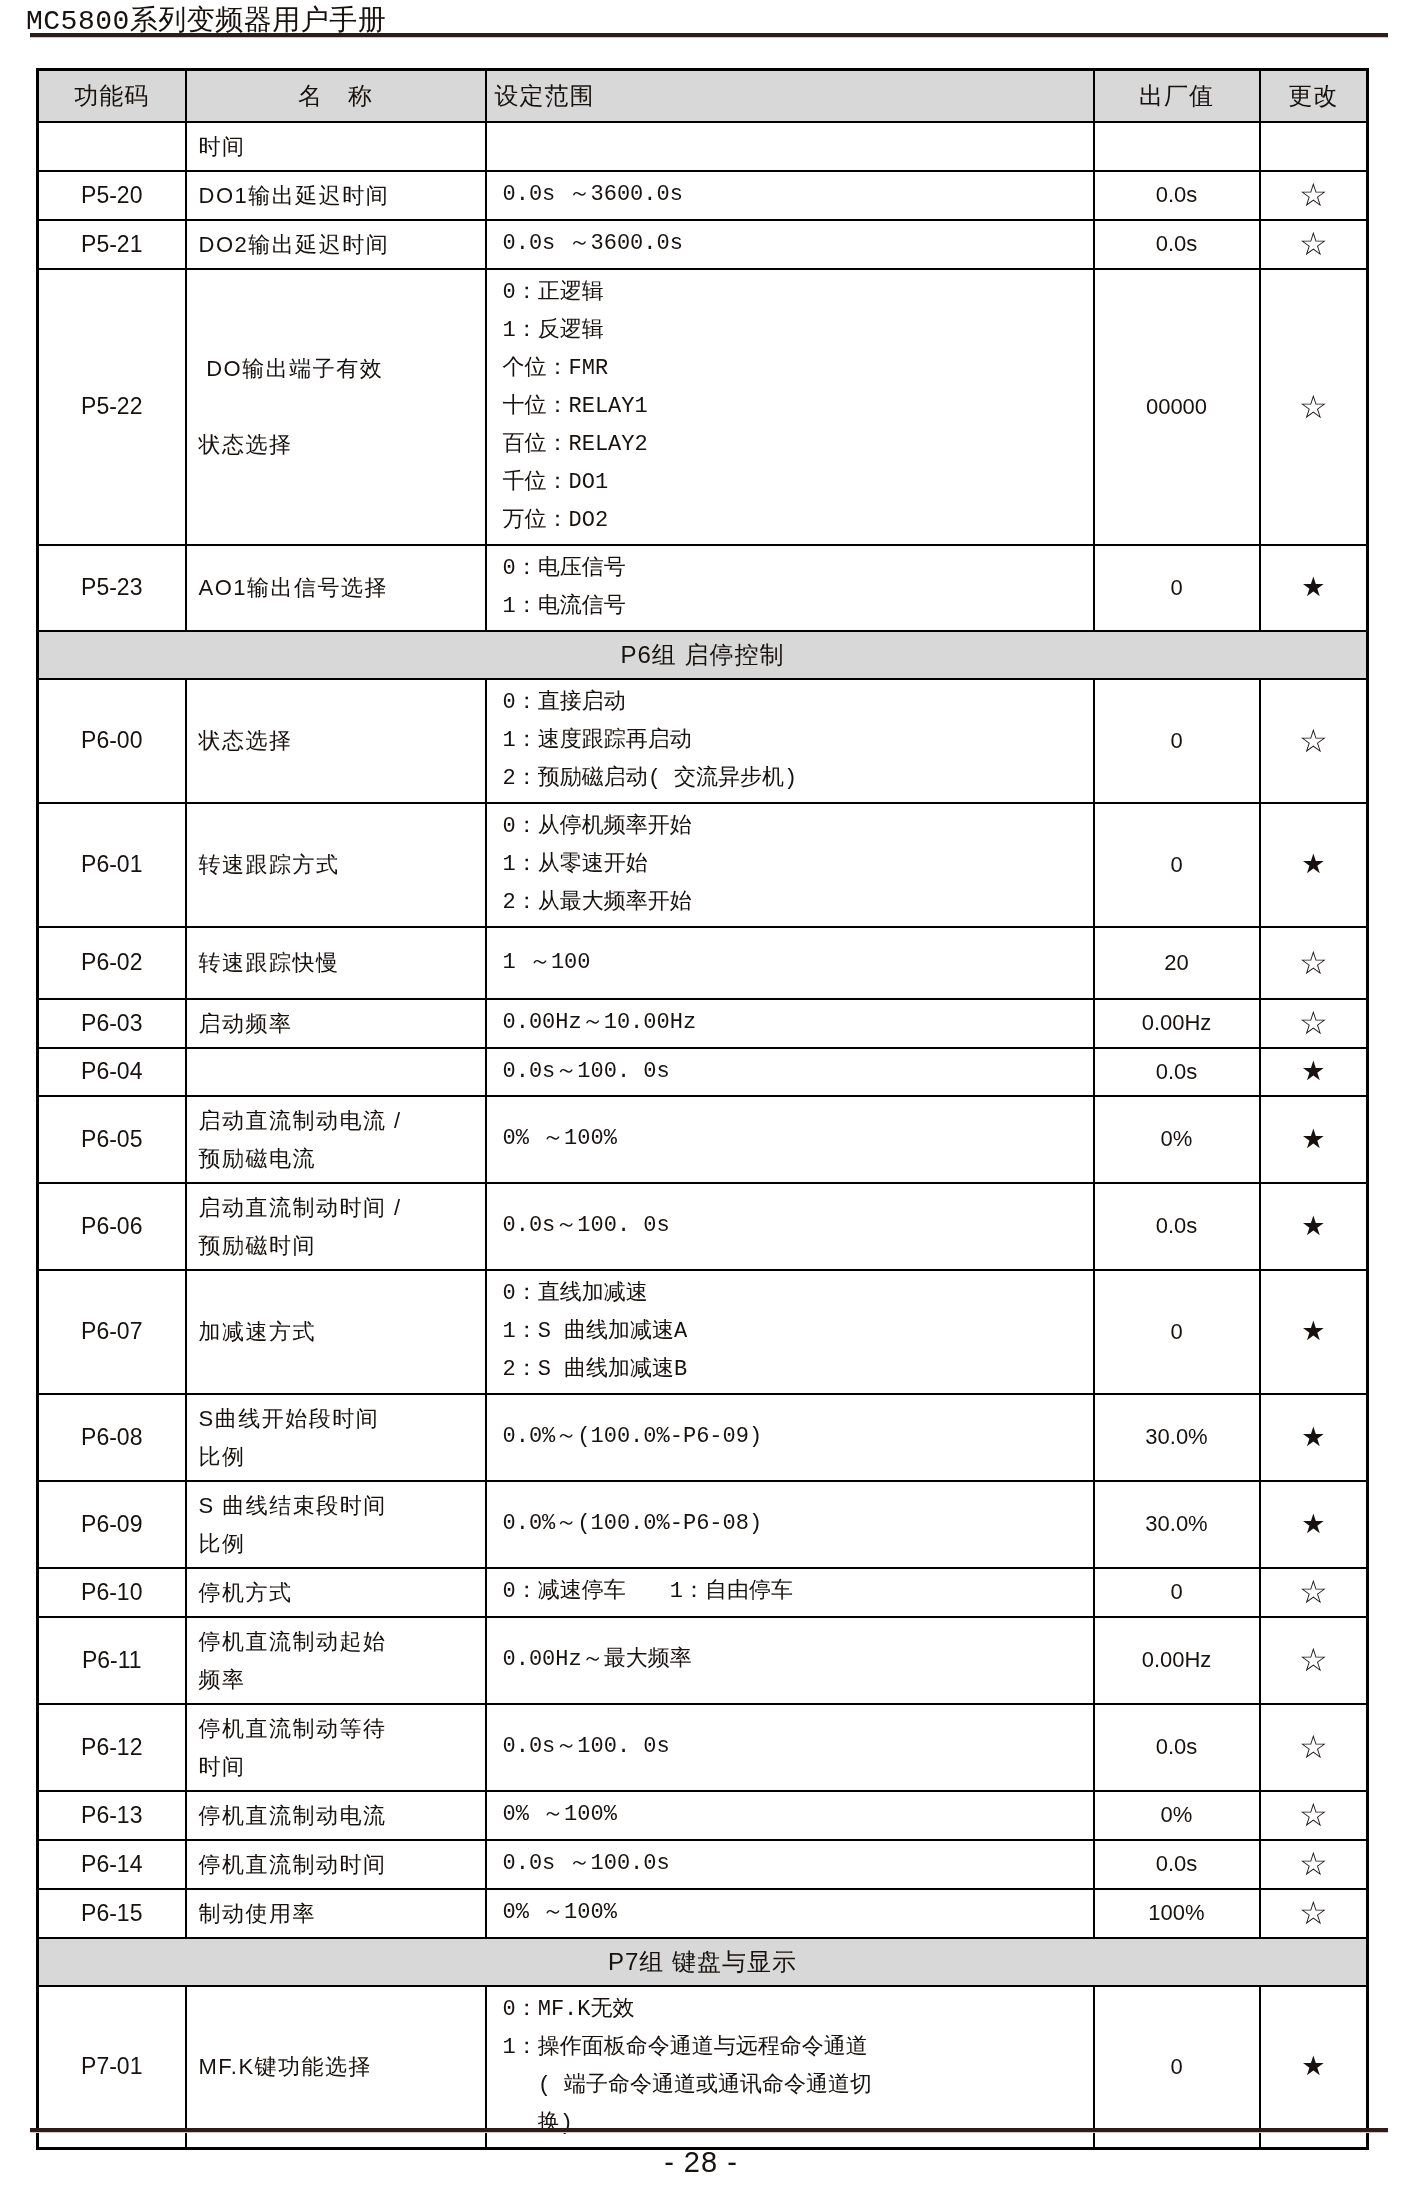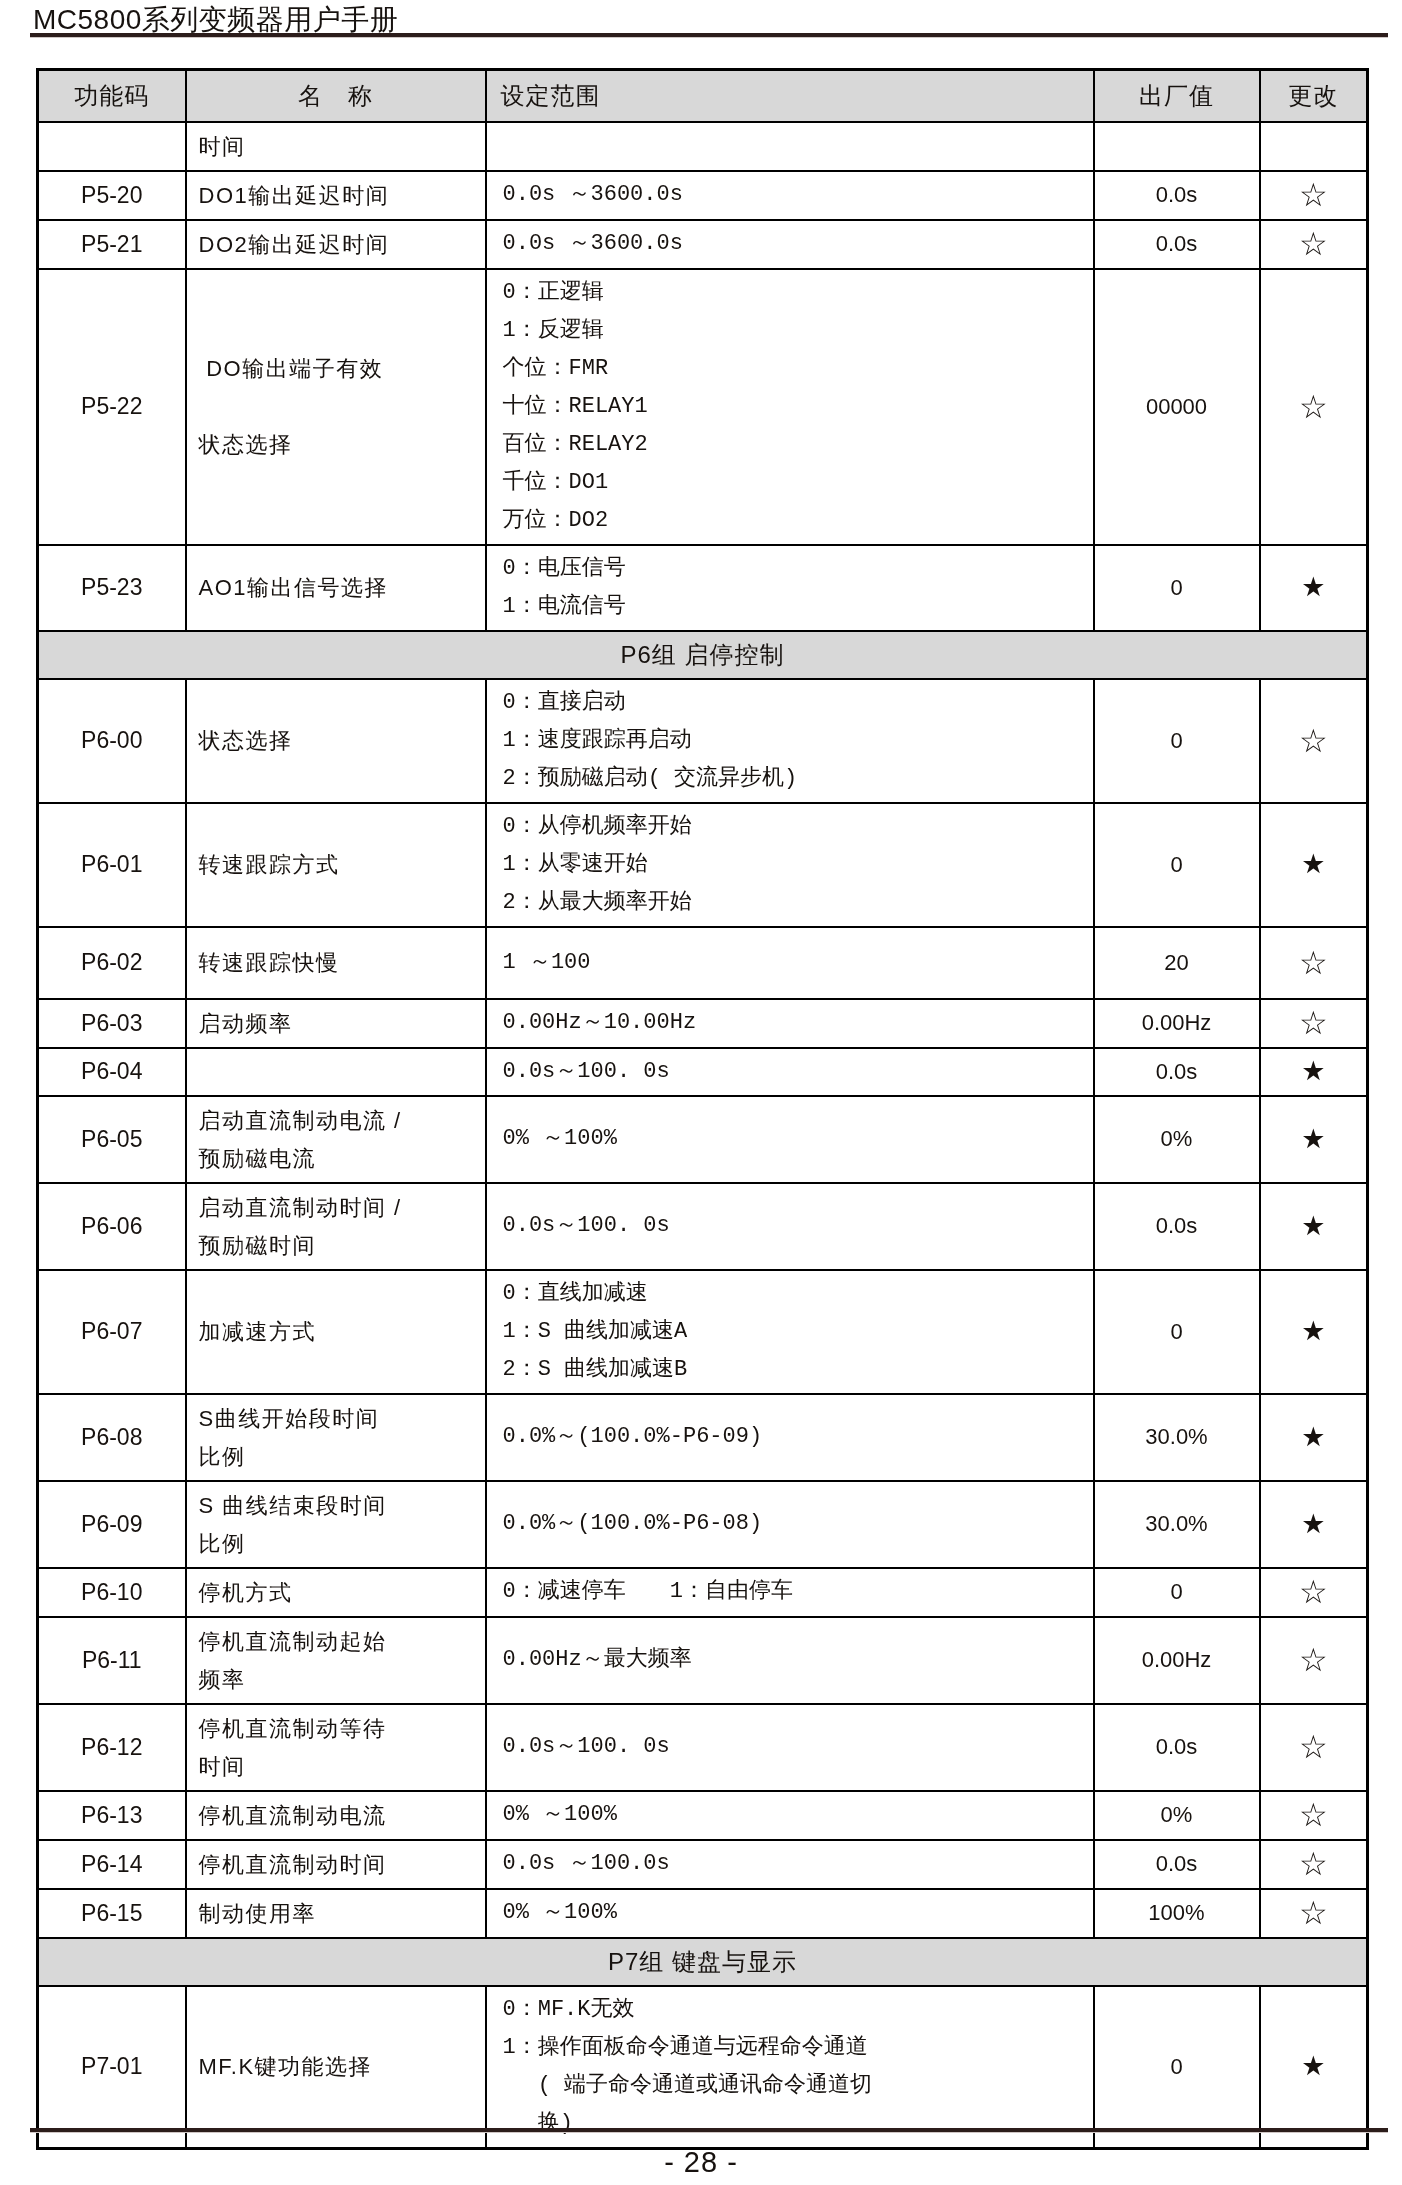--- a/index.html
+++ b/index.html
@@ -6,23 +6,24 @@
   html,body { margin:0; padding:0; }
   body {
     width:1402px; height:2185px;
     background:#ffffff;
     color:#17120f;
     font-family:"Liberation Sans", sans-serif;
     position:relative;
     overflow:hidden;
   }
   .doc-title {
-    position:absolute; left:33px; top:1px;
+    position:absolute; left:26px; top:1px;
     font-size:28px; letter-spacing:0.5px;
     white-space:nowrap;
+    font-family:Liberation Mono, monospace;
   }
   .title-rule {
     position:absolute; left:30px; top:33px;
     width:1358px; height:5px;
     background:#2c1d1b;
     border-bottom:1px solid #cfc6c4;
   }
   table.param-table {
     position:absolute; left:36px; top:68px;
     width:1330px;
@@ -35,21 +36,21 @@
     padding:2px 8px;
   }
   thead th {
     background:#d8d8d8;
     font-weight:400;
     font-size:24px;
     height:52px;
     letter-spacing:1px;
   }
   th.c-code, th.c-name, th.c-value, th.c-change { text-align:center; }
-  th.c-range { text-align:left; padding-left:14px; }
+  th.c-range { text-align:left; padding-left:8px; }
   td.code  { text-align:center; font-size:23px; padding:2px 4px; }
   td.name  {
     font-size:22px; line-height:38px; letter-spacing:1.5px;
     white-space:pre-wrap; padding:5px 6px 4px 12px;
   }
   td.range {
     font-size:22px; line-height:38px;
     white-space:pre-wrap; padding:4px 8px 4px 16px;font-family:Liberation Mono, monospace;
   }
   td.value { text-align:center; font-size:22px; }

